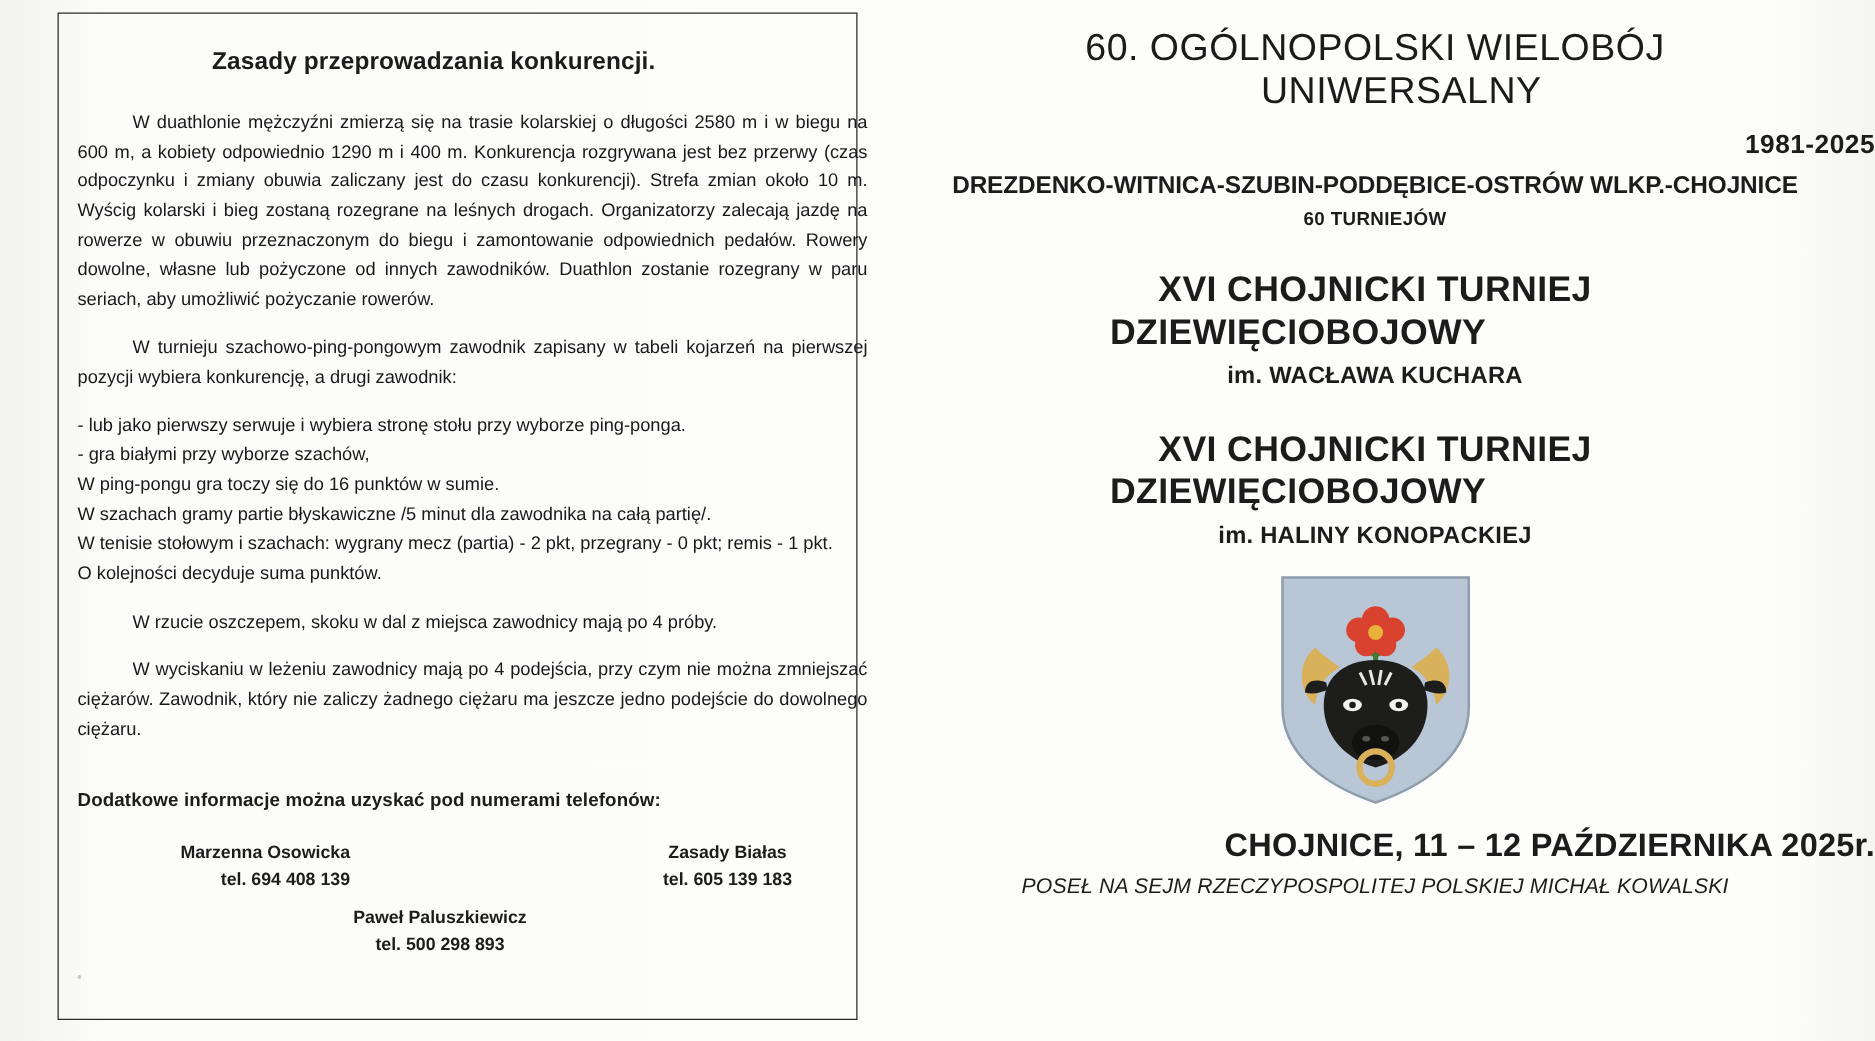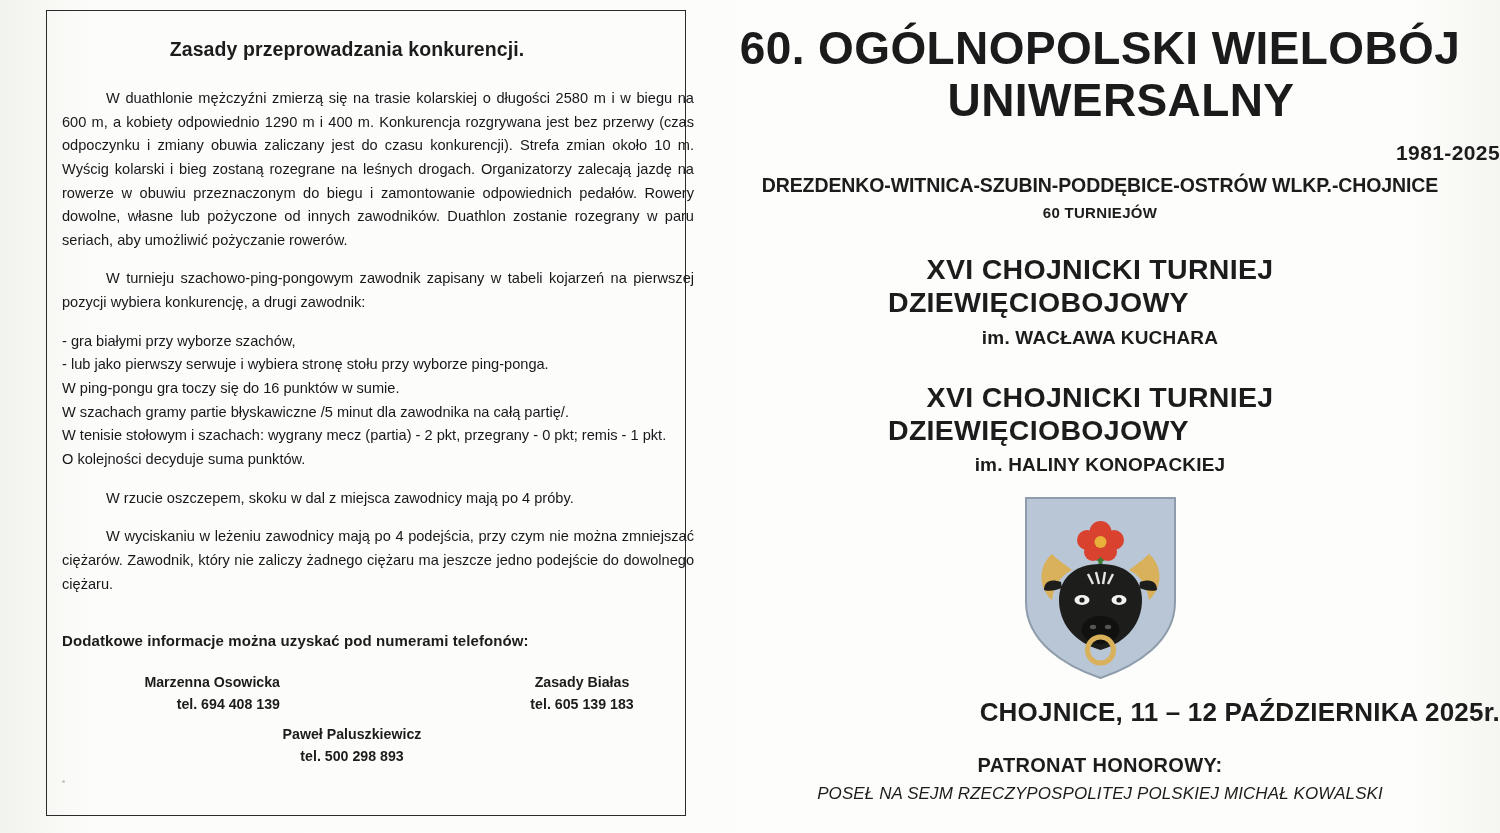--- a/index.html
+++ b/index.html
@@ -109,22 +109,22 @@
   
   .right-panel {
     position: relative;
     flex: 1 1 auto;
     height: 833px;
     text-align: center;
     padding-top: 22px;
     box-sizing: border-box;
   }
   .main-title {
-    font-size: 46px;
-    font-weight: bold;
+    font-size: 30px;
+    font-weight: normal;
     line-height: 1.14;
     letter-spacing: 0.4px;
     color: #1b1b1b;
     padding: 0 30px;
     margin: 0;
   }
   .years {
     font-size: 21px;
     font-weight: bold;
     margin-top: 14px;
@@ -197,22 +197,22 @@
 
   <div class="left-panel">
     <div class="rules-box"></div>
 
     <div class="rules-inner">
       <h2 class="rules-title">Zasady przeprowadzania konkurencji.</h2>
 
       <div class="rules-body">
         <p class="indent">W duathlonie mężczyźni zmierzą się na trasie kolarskiej o długości 2580 m i w biegu na 600 m, a kobiety odpowiednio 1290 m i 400 m. Konkurencja rozgrywana jest bez przerwy (czas odpoczynku i zmiany obuwia zaliczany jest do czasu konkurencji). Strefa zmian około 10 m. Wyścig kolarski i bieg zostaną rozegrane na leśnych drogach. Organizatorzy zalecają jazdę na rowerze w obuwiu przeznaczonym do biegu i zamontowanie odpowiednich pedałów. Rowery dowolne, własne lub pożyczone od innych zawodników. Duathlon zostanie rozegrany w paru seriach, aby umożliwić pożyczanie rowerów.</p>
         <p class="indent">W turnieju szachowo-ping-pongowym zawodnik zapisany w tabeli kojarzeń na pierwszej pozycji wybiera konkurencję, a drugi zawodnik:</p>
+        <p class="tight">- lub jako pierwszy serwuje i wybiera stronę stołu przy wyborze ping-ponga.</p>
         <p class="tight">- gra białymi przy wyborze szachów,</p>
-        <p class="tight">- lub jako pierwszy serwuje i wybiera stronę stołu przy wyborze ping-ponga.</p>
         <p class="tight">W ping-pongu gra toczy się do 16 punktów w sumie.</p>
         <p class="tight">W szachach gramy partie błyskawiczne /5 minut dla zawodnika na całą partię/.</p>
         <p class="tight">W tenisie stołowym i szachach: wygrany mecz (partia) - 2 pkt, przegrany - 0 pkt; remis - 1 pkt.</p>
         <p class="tight" style="margin-bottom:15px;">O kolejności decyduje suma punktów.</p>
         <p class="indent">W rzucie oszczepem, skoku w dal z miejsca zawodnicy mają po 4 próby.</p>
         <p class="indent">W wyciskaniu w leżeniu zawodnicy mają po 4 podejścia, przy czym nie można zmniejszać ciężarów. Zawodnik, który nie zaliczy żadnego ciężaru ma jeszcze jedno podejście do dowolnego ciężaru.</p>
       </div>
 
       <div class="contact-heading">Dodatkowe informacje można uzyskać pod numerami telefonów:</div>
 
@@ -293,17 +293,16 @@
 
         <ellipse cx="92.5" cy="140" rx="19" ry="14" fill="#111110"></ellipse>
         <ellipse cx="85" cy="137" rx="3.2" ry="2.2" fill="#55544f"></ellipse>
         <ellipse cx="100" cy="137" rx="3.2" ry="2.2" fill="#55544f"></ellipse>
 
         <circle cx="92.5" cy="160" r="13" fill="none" stroke="#d9b15a" stroke-width="5"></circle>
       </svg>
     </div>
 
     <div class="date-line">CHOJNICE, 11 – 12 PAŹDZIERNIKA 2025r.</div>
-    <div class="honor-label">PATRONAT HONOROWY:</div>
     <div class="honor-person">POSEŁ NA SEJM RZECZYPOSPOLITEJ POLSKIEJ MICHAŁ KOWALSKI</div>
   </div>
 
 </div>
 
 </body></html>

